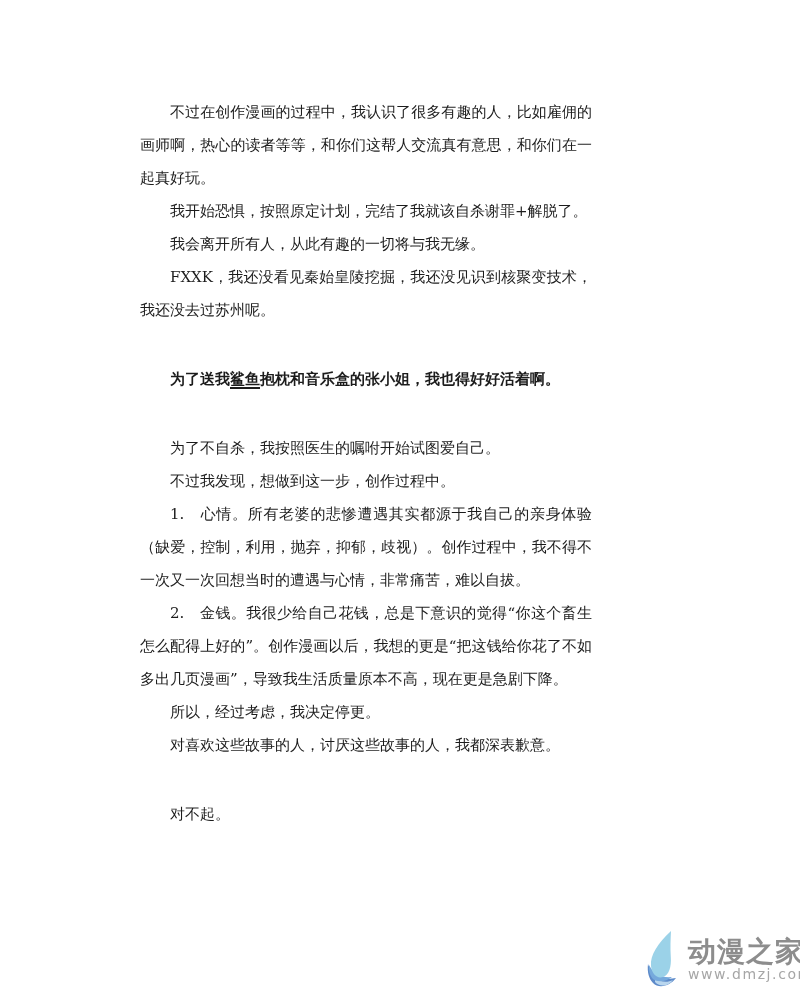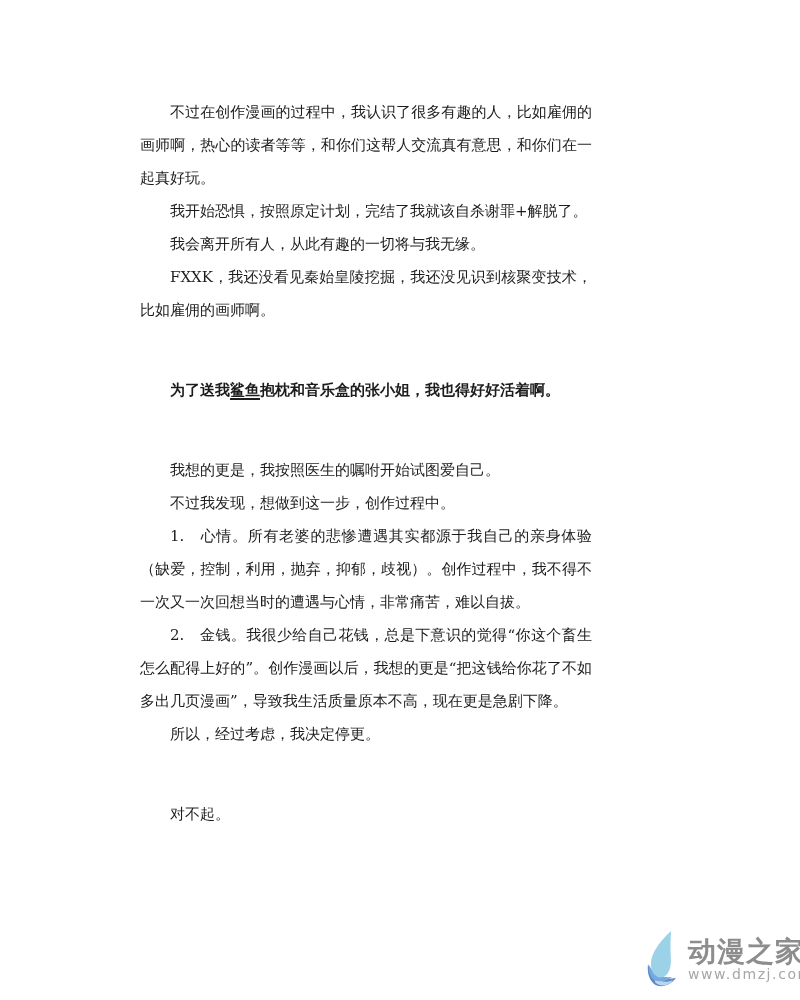--- a/index.html
+++ b/index.html
@@ -22,21 +22,21 @@
     color: #1c1c1c;
     font-size: 15px;
     line-height: 33px;
     text-align: justify;
     letter-spacing: 0;
   }
   .doc-body p {
     margin: 0;
     text-indent: 2em;
   }
-  .doc-body p.gap { margin-top: 47px; }
+  .doc-body p.gap { margin-top: 36px; }
   .doc-body p.bold { font-weight: 700; }
   .doc-body u {
     text-decoration: underline;
     text-underline-offset: 3px;
     text-decoration-thickness: 1.5px;
   }
   
   .watermark {
     position: absolute;
     left: 646px; top: 931px;
@@ -71,27 +71,28 @@
 </head>
 <body>
 
 <div class="page" style="background: rgb(255, 255, 255);">
 
   <div class="doc-body" style="color: rgb(28, 28, 28);">
 
   <p class="">不过在创作漫画的过程中，我认识了很多有趣的人，比如雇佣的画师啊，热心的读者等等，和你们这帮人交流真有意思，和你们在一起真好玩。</p>
       <p class="">我开始恐惧，按照原定计划，完结了我就该自杀谢罪+解脱了。</p>
       <p class="">我会离开所有人，从此有趣的一切将与我无缘。</p>
-      <p class="">FXXK，我还没看见秦始皇陵挖掘，我还没见识到核聚变技术，比如雇佣的画师啊。</p>
+      <p class="">FXXK，我还没看见秦始皇陵挖掘，我还没见识到核聚变技术，我还没去过苏州呢。</p>
       <p class="bold gap">为了送我<u>鲨鱼</u>抱枕和音乐盒的张小姐，我也得好好活着啊。</p>
-      <p class="gap">我想的更是，我按照医生的嘱咐开始试图爱自己。</p>
+      <p class="gap">为了不自杀，我按照医生的嘱咐开始试图爱自己。</p>
       <p class="">不过我发现，想做到这一步，创作过程中。</p>
       <p class="">1.　心情。所有老婆的悲惨遭遇其实都源于我自己的亲身体验（缺爱，控制，利用，抛弃，抑郁，歧视）。创作过程中，我不得不一次又一次回想当时的遭遇与心情，非常痛苦，难以自拔。</p>
       <p class="">2.　金钱。我很少给自己花钱，总是下意识的觉得“你这个畜生怎么配得上好的”。创作漫画以后，我想的更是“把这钱给你花了不如多出几页漫画”，导致我生活质量原本不高，现在更是急剧下降。</p>
       <p class="">所以，经过考虑，我决定停更。</p>
+      <p class="">对喜欢这些故事的人，讨厌这些故事的人，我都深表歉意。</p>
       <p class="gap">对不起。</p>
     </div>
 
   <div class="watermark">
     <svg class="flame" viewBox="0 0 34 58" aria-hidden="true">
       <path fill="#5e8bca" d="M2 33 C 5 43, 13 50, 30 47 C 24 55, 13 58, 7 52 C 3 48, 1 41, 2 33 Z"></path>
       <path d="M9 47 C 14 51, 21 52, 27 49 C 22 56, 13 56, 9 51 Z" fill="#b9d6ee"></path>
       <path d="M3 34 C 7 42, 14 47, 26 46 C 20 51, 10 52, 6 47 C 3.5 43.5, 2.5 39, 3 34 Z" fill="#76a9dc"></path>
       <path d="M25 0 C 12 12, 4 24, 5 35 C 5.8 43, 11 48, 17 46 C 23 44, 25.5 36, 24.8 26 C 24.2 16, 24.6 8, 25 0 Z" fill="#9bd2e8"></path>
     </svg>

